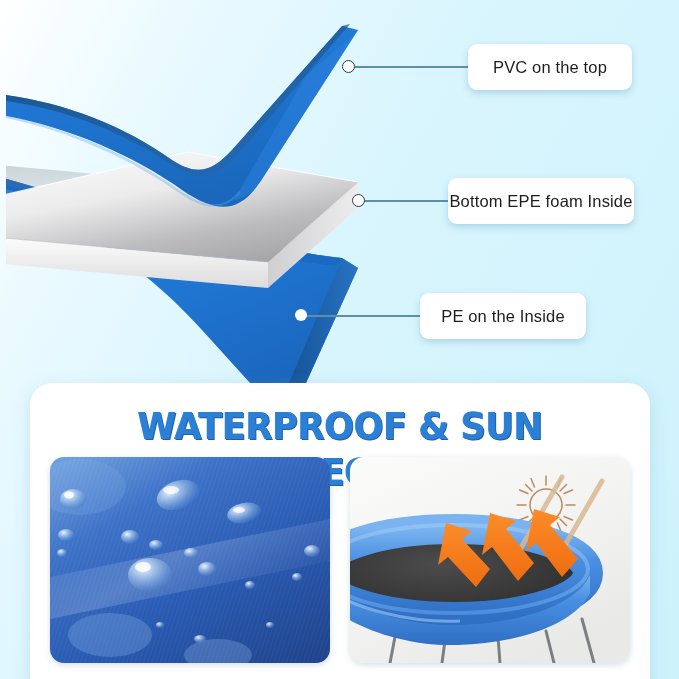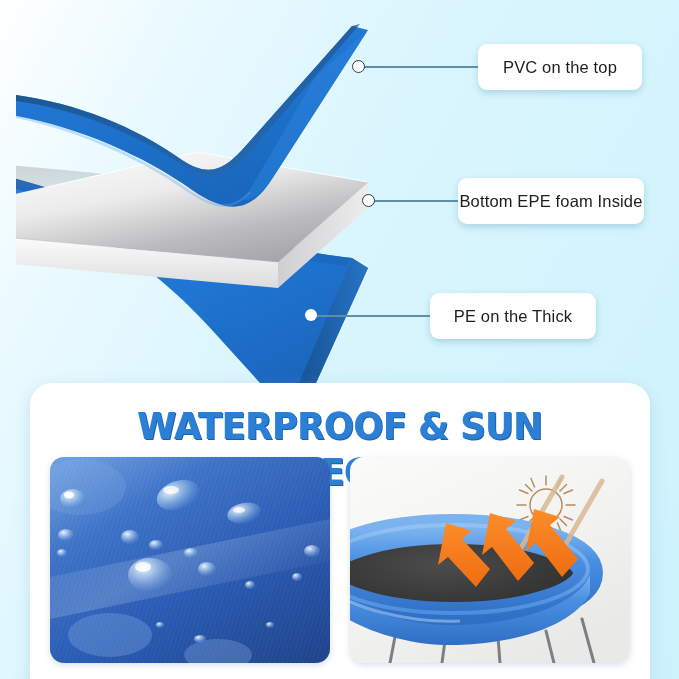--- a/index.html
+++ b/index.html
@@ -12,21 +12,21 @@
     width: 679px;
     height: 679px;
     overflow: hidden;
     font-family: "Liberation Sans", sans-serif;
     background: linear-gradient(118deg, #ffffff 0%, #eafaff 18%, #d9f5fd 46%, #d4f4fd 72%, #cdf2fc 100%);
   }
 
   
   #diagram-region {
     position: absolute;
-    left: 16px; top: 0;
+    left: 6px; top: 0;
     width: 641px;
     height: 383px;
   }
   #layer-art {
     position: absolute;
     left: 0; top: 0;
     width: 679px;
     height: 383px;
   }
 
@@ -207,21 +207,21 @@
     <div class="marker-ring" id="marker-epe"></div>
     <div class="marker-dot" id="marker-pe"></div>
 
     <div class="callout" id="callout-pvc">
       <span>PVC on the top</span>
     </div>
     <div class="callout" id="callout-epe">
       <span>Bottom EPE foam Inside</span>
     </div>
     <div class="callout" id="callout-pe">
-      <span>PE on the Thick</span>
+      <span>PE on the Inside</span>
     </div>
   </div>
 
   <div id="feature-card">
 
     <div id="card-heading">WATERPROOF &amp; SUN PROTECTION</div>
 
     <div class="photo-panel" id="photo-waterproof">
       <svg viewBox="0 0 280 206">
         <defs>

